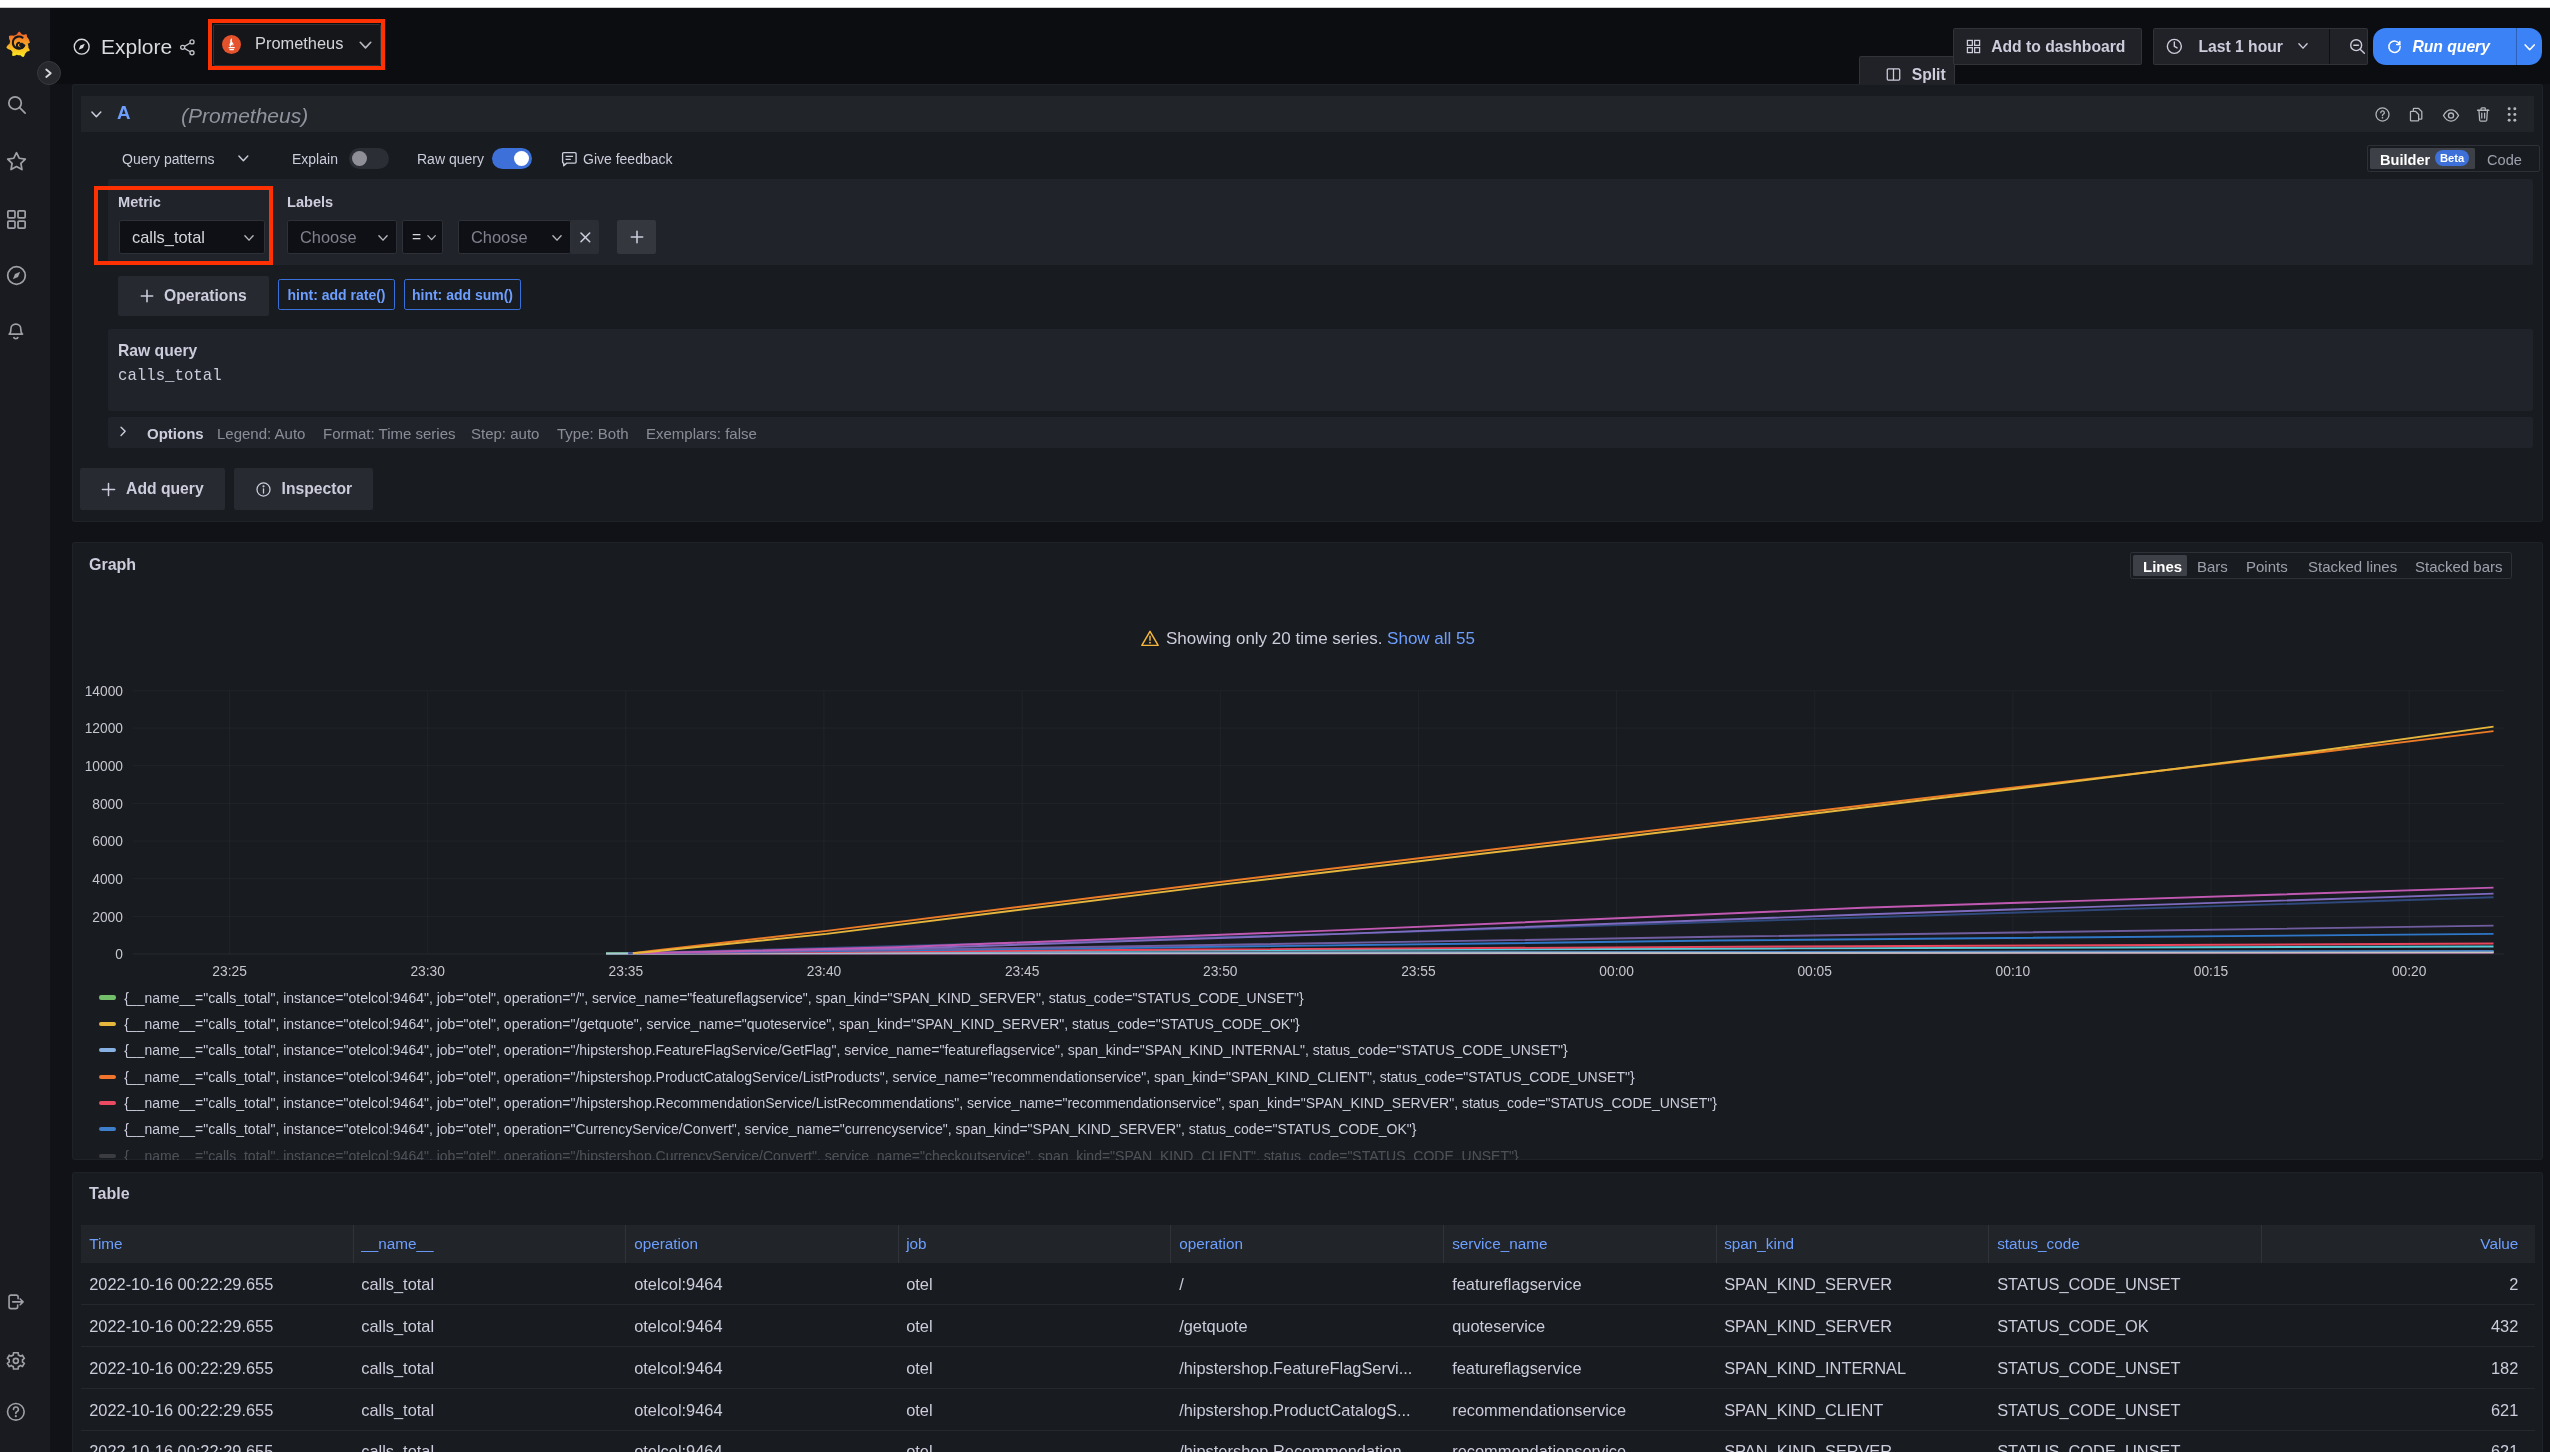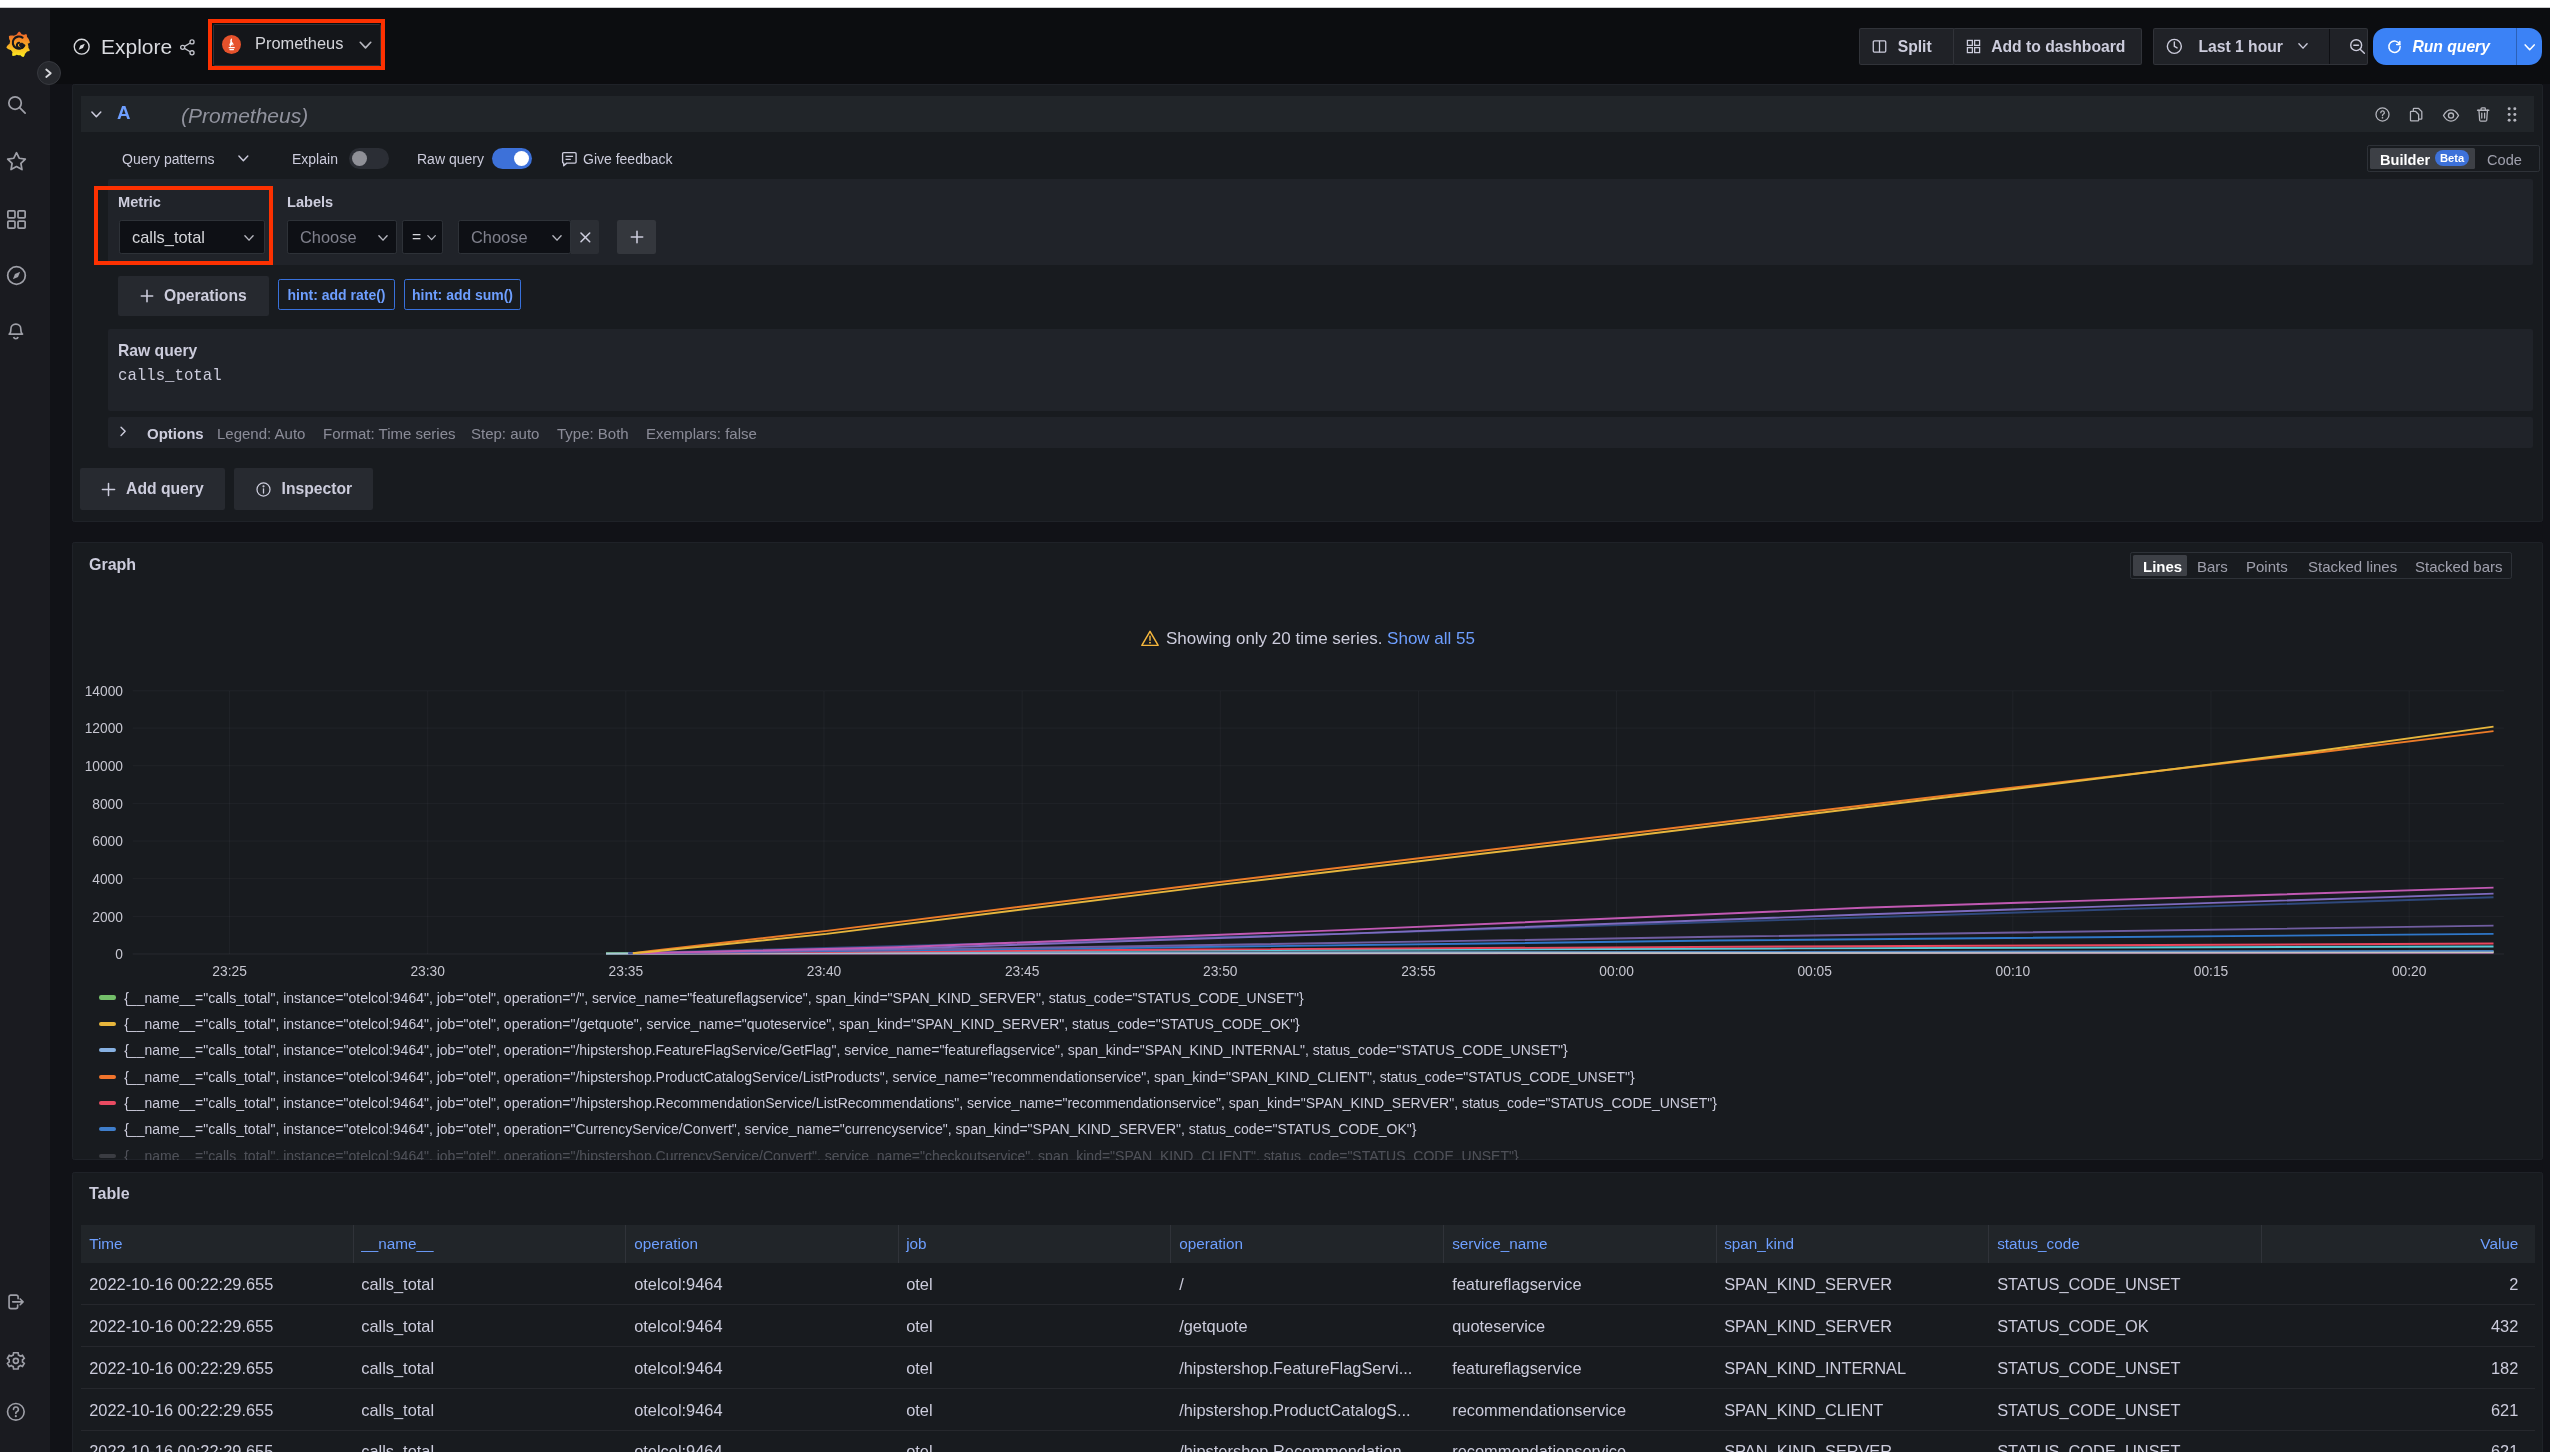--- a/index.html
+++ b/index.html
@@ -108,21 +108,21 @@
   <div class="abs" style="left:222px;top:35px;width:19.4px;height:19.4px;border-radius:50%;background:#e6522c;"></div>
   <svg style="left:222px;top:35px;" width="19.4" height="19.4" viewBox="0 0 26 26">
       <path fill="#fff" d="M13 4.5c1.1 1.4-.3 2.8.4 4.4.5 1.1 1.4 1.7 1.9 2.9.6 1.6-.4 3-1.3 3.2.5-.9.4-2.1-.4-2.8.1.7-.3 1.3-.8 1.6-.7.5-1 1.3-.8 2.1-1.5-.4-2.4-1.9-2-3.4.2-.9 1-1.6 1.2-2.7.2-.9-.2-1.7-.2-2.4C11.2 6.2 12.2 5.2 13 4.5z"></path>
       <rect x="8.8" y="16.2" width="8.4" height="1.7" rx="0.8" fill="#fff"></rect>
       <rect x="9.8" y="18.8" width="6.4" height="1.6" rx="0.8" fill="#fff"></rect>
     </svg>
   <div class="txt" style="left:255px;top:34px;font-size:16.4px;color:#d4d5da;">Prometheus</div>
   <svg style="left:358px;top:40px;" width="15" height="10.5" viewBox="0 0 20 14">
       <path d="M3 3 L10 10.5 L17 3" stroke="#b6b7bf" stroke-width="2.2" fill="none" stroke-linecap="round" stroke-linejoin="round"></path>
     </svg>
-  <div class="navbtn" style="left:1859px;width:96px;padding-left:11px;">
+  <div class="navbtn" style="left:1859px;width:96px;padding-left:25px;margin-top:28px;">
     <svg style="position:static" width="17" height="17" viewBox="0 0 24 24">
         <g stroke="#ccccdc" stroke-width="1.8" fill="none">
           <rect x="3.2" y="4" width="17.6" height="16" rx="1.5"></rect>
           <path d="M12 4 v16"></path>
         </g>
       </svg>
     <span style="margin-left:9.7px;">Split</span>
   </div>
   <div class="navbtn" style="left:1953px;width:189px;padding-left:10.5px;">
     <svg style="position:static" width="17" height="17" viewBox="0 0 24 24">

